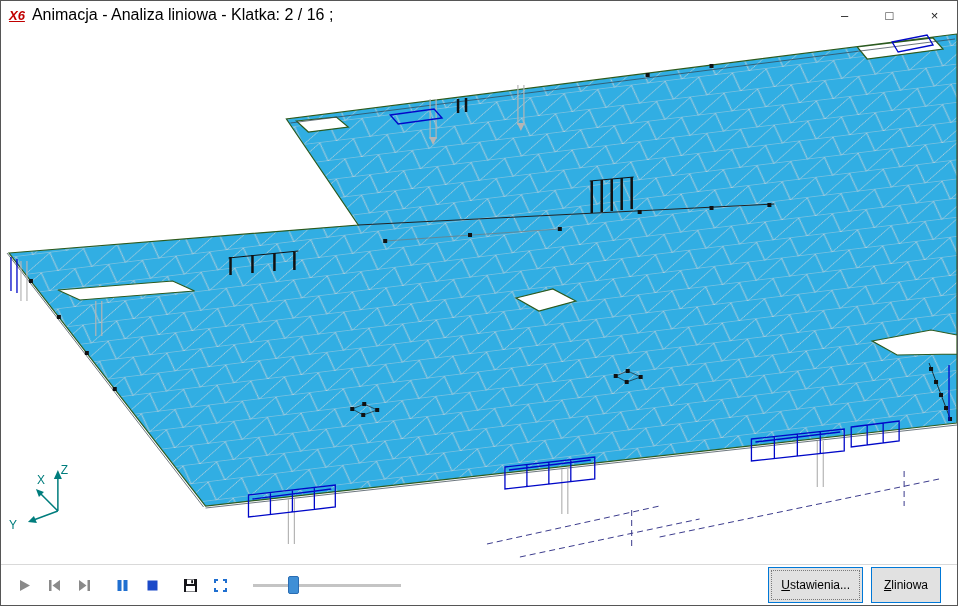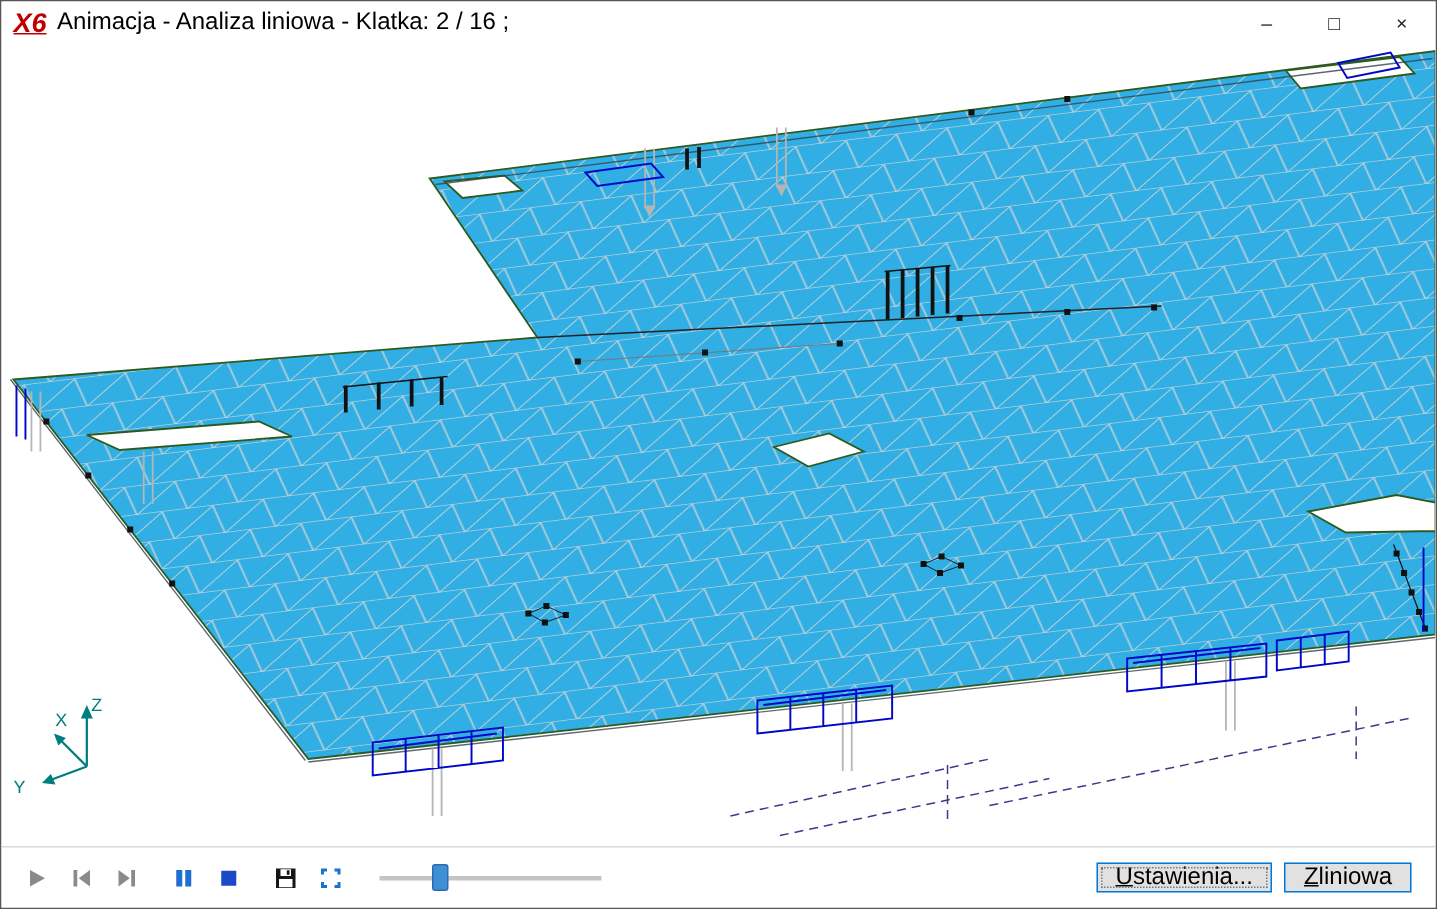--- a/index.html
+++ b/index.html
@@ -3,21 +3,21 @@
 <meta charset="utf-8">
 <style>
   * { box-sizing: border-box; }
   body { margin: 0; background: #e8e8e8; font-family: "Liberation Sans", sans-serif; }
 
   .window { width: 958px; height: 606px; border: 1px solid #565656; background: #fff;
             display: flex; flex-direction: column; }
 
   
   .titlebar { flex: 0 0 28px; display: flex; align-items: center; background: #fff; }
-  .logo { color: #c00000; font-weight: 700; font-style: italic; font-size: 18px;
+  .logo { color: #c00000; font-weight: 700; font-style: italic; font-size: 13px;
           margin-left: 8px; text-decoration: underline; }
   .title { font-size: 16px; color: #000; margin-left: 7px; white-space: nowrap; }
   .winbtns { margin-left: auto; display: flex; height: 100%; }
   .winbtn { width: 45px; height: 100%; border: none; background: transparent; color: #222;
             font-size: 13px; display: flex; align-items: center; justify-content: center;
             font-family: inherit; padding: 0; }
 
   
   .canvas { flex: 1 1 auto; position: relative; overflow: hidden; background: #fff; }
   .canvas svg { position: absolute; inset: 0; width: 100%; height: 100%; }
@@ -28,21 +28,21 @@
   .tbtn { width: 26px; height: 26px; border: none; background: transparent; padding: 0;
           display: flex; align-items: center; justify-content: center; }
   .grp { margin-left: 8px; }
   .slider { position: relative; width: 148px; height: 26px; margin-left: 16px; }
   .slider .track { position: absolute; left: 0; right: 0; top: 12px; height: 3px;
                    background: #c4c4c4; }
   .slider .thumb { position: absolute; top: 4px; left: calc(27% - 5px); width: 11px;
                    height: 18px; background: #3f8fd6; border: 1px solid #2a6db3;
                    border-radius: 2px; }
   .rightbtns { margin-left: auto; display: flex; gap: 8px; margin-right: 6px; }
-  .btn { height: 20px; padding: 0 12px; font-size: 16px; font-family: inherit;
+  .btn { height: 36px; padding: 0 12px; font-size: 12px; font-family: inherit;
          background: #e1e1e1; border: 1px solid #0078d7; color: #000; }
   .btn.default { outline: 1px dotted #7a7a7a; outline-offset: -4px; }
   .mn { text-decoration: underline; }
 </style>
 </head>
 <body>
 
 <div class="window">
 
   <div class="titlebar">

